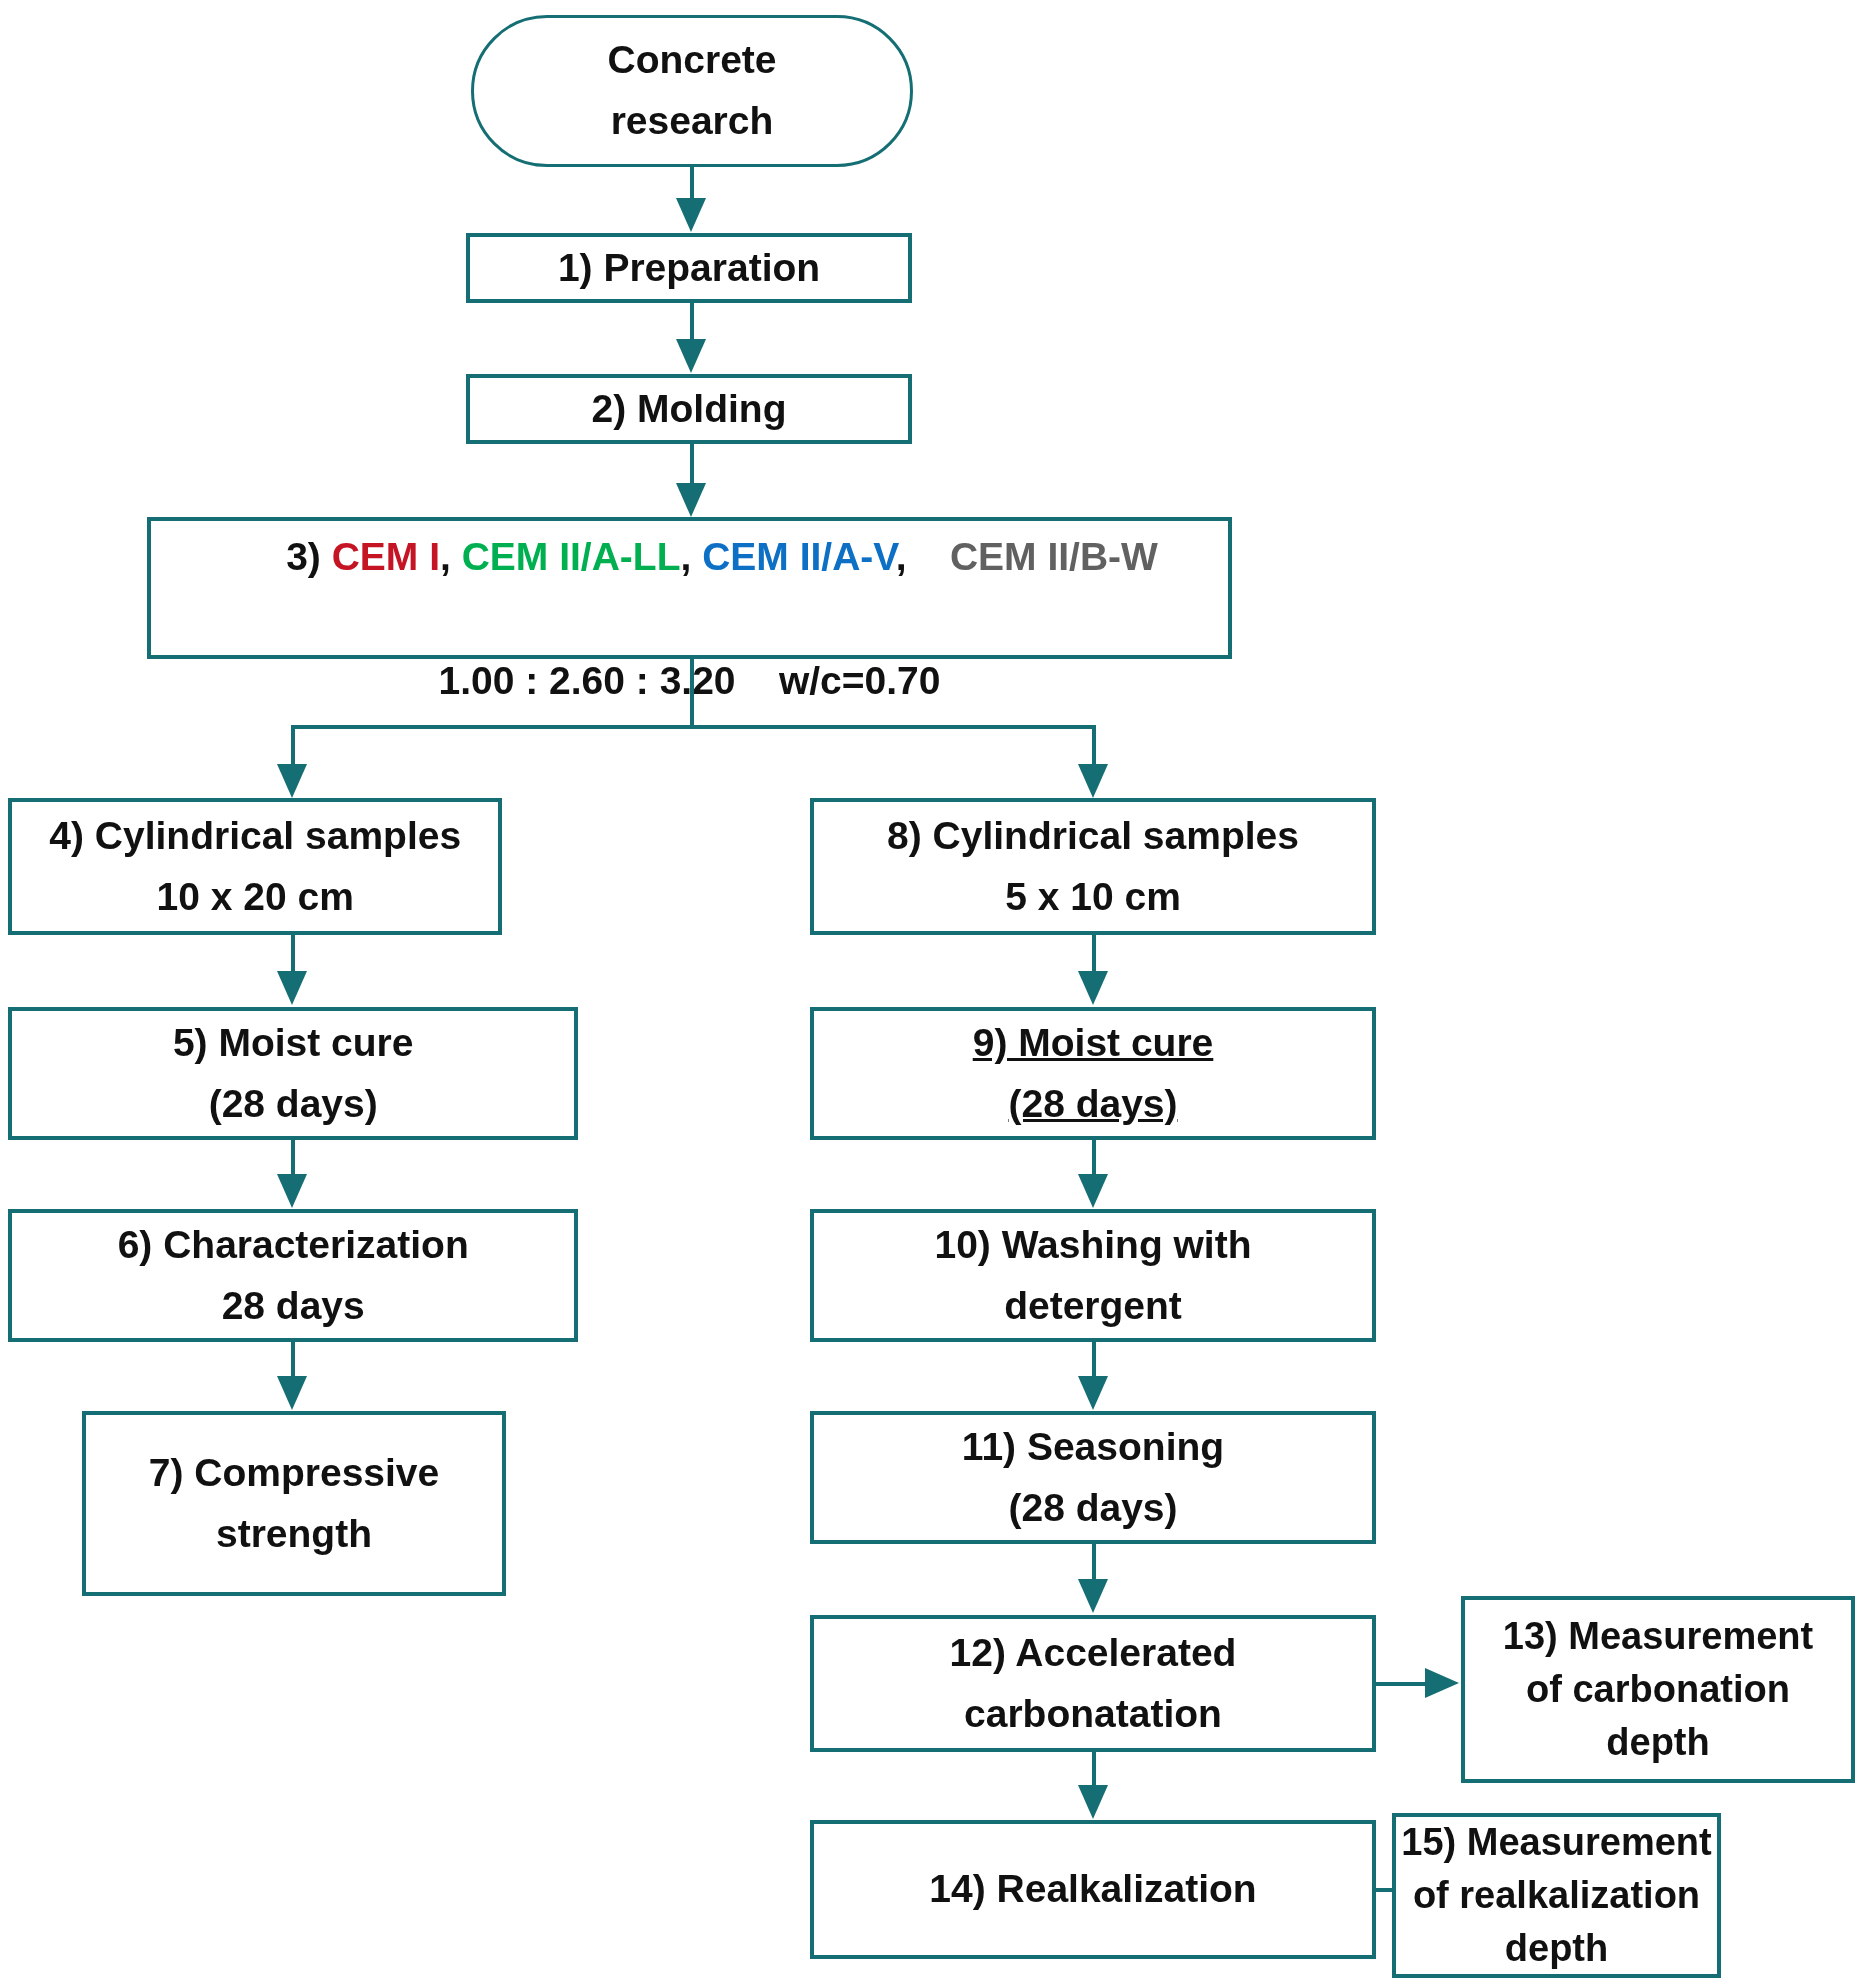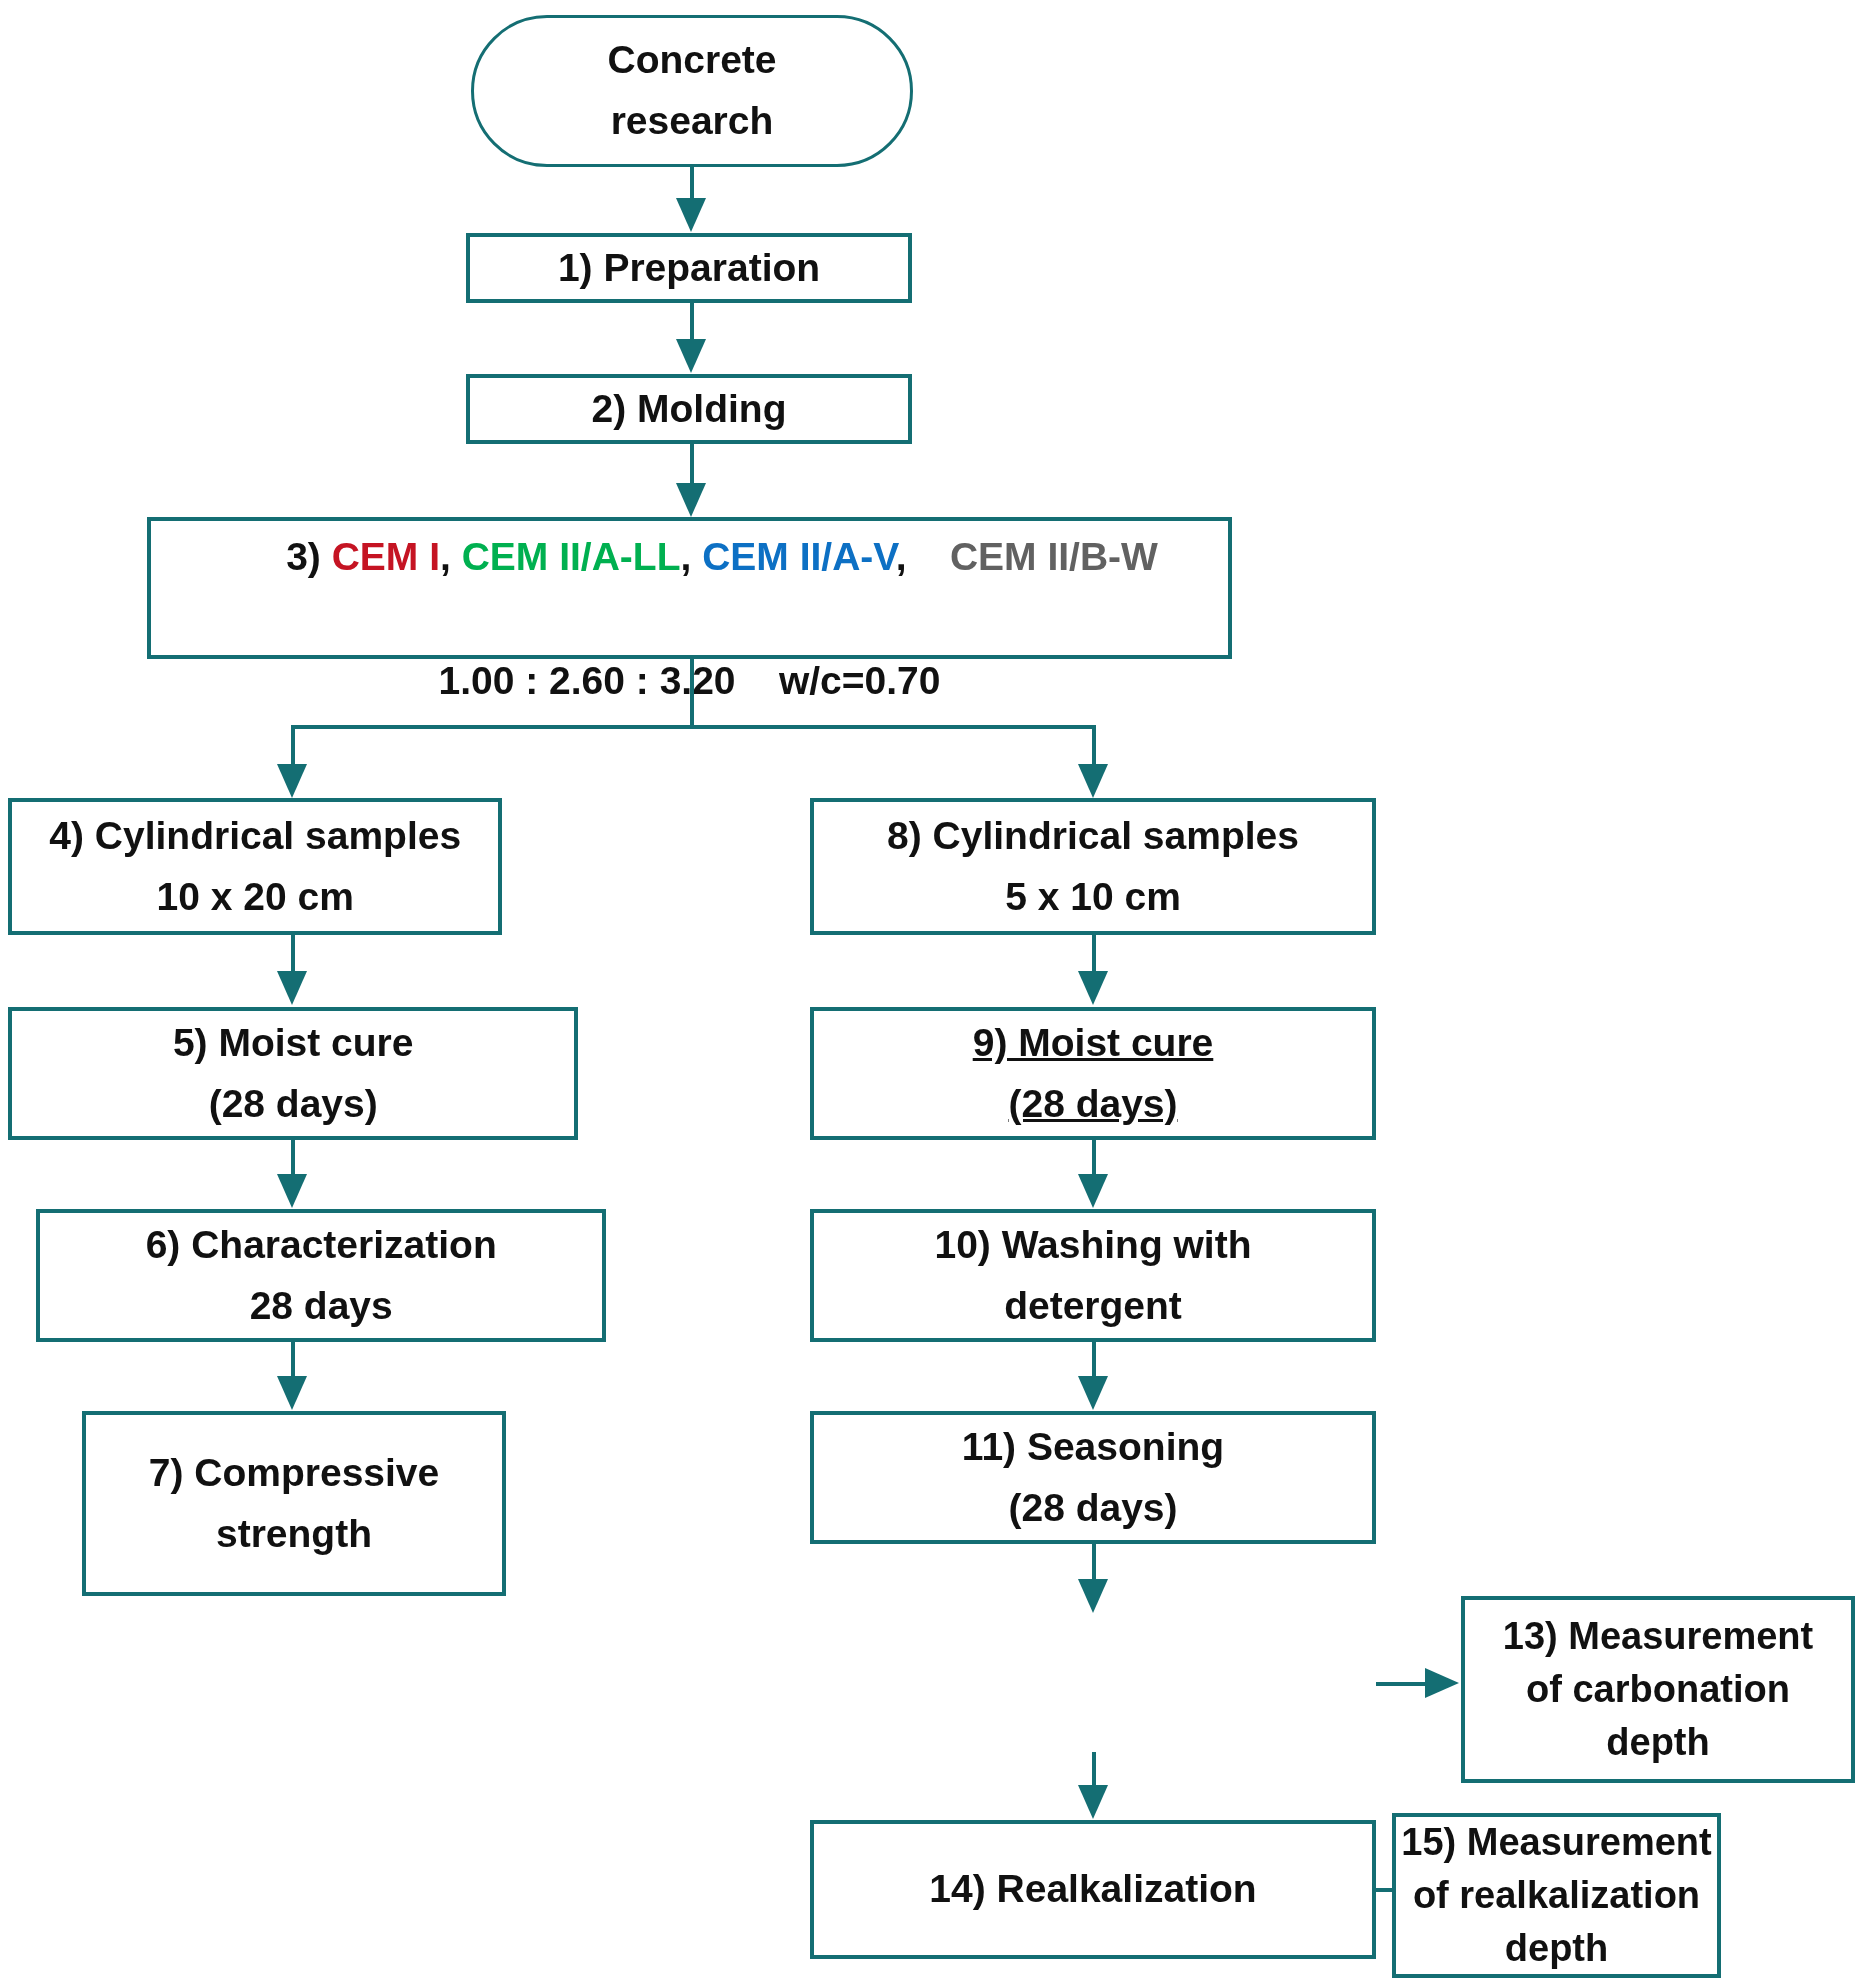--- a/index.html
+++ b/index.html
@@ -108,21 +108,21 @@
 
   <div class="varrow" style="left:277px; top:935px; height:70px;"></div>
 
   <div class="node" style="left:8.2px; top:1007px; width:570px; height:133px;">
     <div>5) Moist cure</div>
     <div>(28 days)</div>
   </div>
 
   <div class="varrow" style="left:277px; top:1139px; height:69px;"></div>
 
-  <div class="node" style="left:8.2px; top:1209px; width:570px; height:133px;margin-left:28px;">
+  <div class="node" style="left:8.2px; top:1209px; width:570px; height:133px;">
     <div>6) Characterization</div>
     <div>28 days</div>
   </div>
 
   <div class="varrow" style="left:277px; top:1341px; height:69px;"></div>
 
   <div class="node" style="left:82px; top:1411px; width:424px; height:185px;">
     <div>7) Compressive</div>
     <div>strength</div>
   </div>
@@ -148,20 +148,24 @@
 
   <div class="varrow" style="left:1078px; top:1341px; height:69px;"></div>
 
   <div class="node" style="left:810px; top:1411px; width:566px; height:133px;">
     <div>11) Seasoning</div>
     <div>(28 days)</div>
   </div>
 
   <div class="varrow" style="left:1078px; top:1543px; height:70px;"></div>
 
+  <div class="node" style="left:810px; top:1615px; width:566px; height:137px;">
+    <div>12) Accelerated</div>
+    <div>carbonatation</div>
+  </div>
 
   <div class="varrow" style="left:1078px; top:1752px; height:67px;"></div>
 
   <div class="node" style="left:810px; top:1820px; width:566px; height:139px;">
     <div>14) Realkalization</div>
   </div>
 
   <div class="harrow" style="left:1376px; top:1668px; width:83px;"></div>
 
   <div class="node small-line" style="left:1461px; top:1596px; width:394px; height:187px;">

